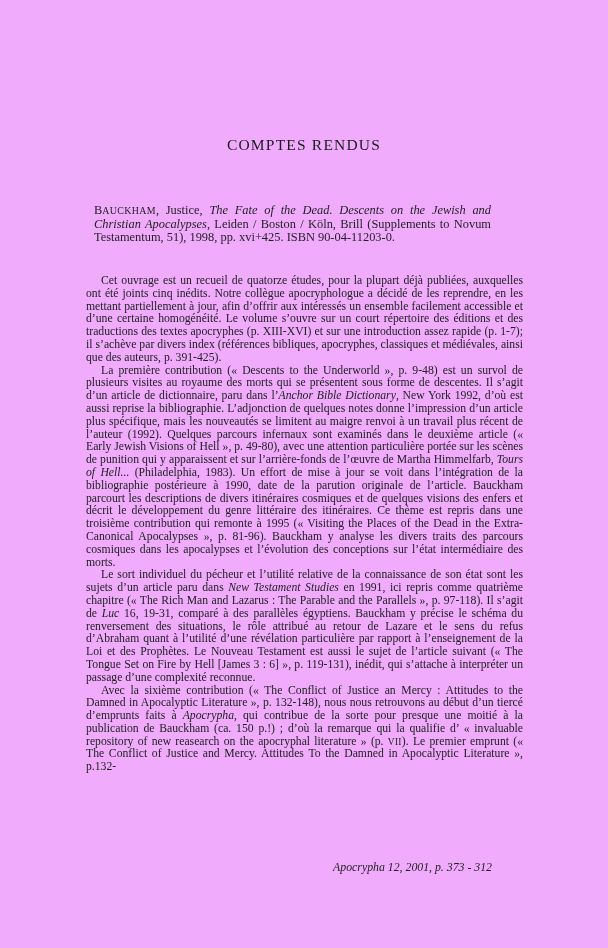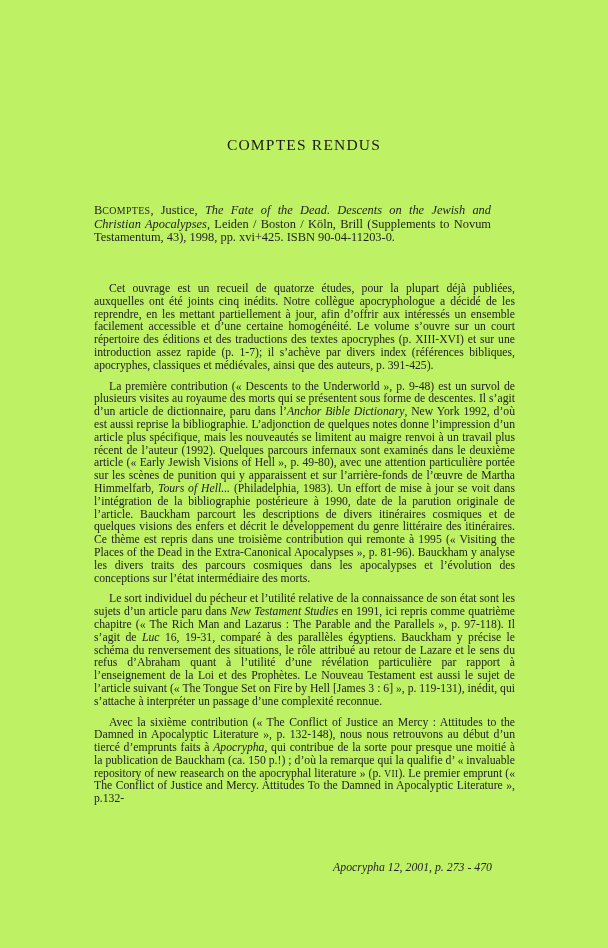--- a/index.html
+++ b/index.html
@@ -8,21 +8,21 @@
     height: 948px;
     background: #fdfdfc;
     position: relative;
     overflow: hidden;
     font-family: "Liberation Serif", "DejaVu Serif", serif;
     color: #212121;
   }
   .page {
     position: absolute;
     inset: 0;
-    background: #bef264;
+    background: #f0abfc;
   }
   .page-title {
     position: absolute;
     top: 136px;
     left: 0;
     width: 608px;
     text-align: center;
     font-size: 15.5px;
     letter-spacing: 1.2px;
     color: #1a1a1a;
@@ -43,21 +43,21 @@
     position: absolute;
     top: 275px;
     left: 86px;
     width: 437px;
     font-size: 11.7px;
     line-height: 12.8px;
     text-align: justify;
     color: #222222;
   }
   .para {
-    margin: 8px;
+    margin: 0;
     text-indent: 15px;
     hyphens: auto;
     -webkit-hyphens: auto;
   }
   .journal-footer {
     position: absolute;
     top: 860px;
     left: 86px;
     width: 406px;
     text-align: right;
@@ -70,24 +70,24 @@
   .run-italic { font-style: italic; }
   .run-smallcaps { font-size: 80%; letter-spacing: 0.35px; }
 </style>
 </head>
 <body>
 
 <div class="page">
 
   <div class="page-title">COMPTES RENDUS</div>
 
-  <p class="reference" lang="fr"><span class="run-normal">B</span><span class="run-smallcaps">COMPTES</span><span class="run-normal">, Justice, </span><span class="run-italic">The Fate of the Dead. Descents on the Jewish and Christian Apocalypses</span><span class="run-normal">, Leiden / Boston / Köln, Brill (Supplements to Novum Testamentum, 43), 1998, pp. xvi+425. ISBN 90-04-11203-0.</span></p>
+  <p class="reference" lang="fr"><span class="run-normal">B</span><span class="run-smallcaps">AUCKHAM</span><span class="run-normal">, Justice, </span><span class="run-italic">The Fate of the Dead. Descents on the Jewish and Christian Apocalypses</span><span class="run-normal">, Leiden / Boston / Köln, Brill (Supplements to Novum Testamentum, 51), 1998, pp. xvi+425. ISBN 90-04-11203-0.</span></p>
 
   <div class="review-body">
     <p class="para" lang="fr"><span class="run-normal">Cet ouvrage est un recueil de quatorze études, pour la plupart déjà publiées, auxquelles ont été joints cinq inédits. Notre collègue apocryphologue a décidé de les reprendre, en les mettant partiellement à jour, afin d’offrir aux intéressés un ensemble facilement accessible et d’une certaine homogénéité. Le volume s’ouvre sur un court répertoire des éditions et des traductions des textes apocryphes (p. XIII-XVI) et sur une introduction assez rapide (p. 1-7); il s’achève par divers index (références bibliques, apocryphes, classiques et médiévales, ainsi que des auteurs, p. 391-425).</span></p>
     <p class="para" lang="fr"><span class="run-normal">La première contribution (« Descents to the Underworld », p. 9-48) est un survol de plusieurs visites au royaume des morts qui se présentent sous forme de descentes. Il s’agit d’un article de dictionnaire, paru dans l’</span><span class="run-italic">Anchor Bible Dictionary</span><span class="run-normal">, New York 1992, d’où est aussi reprise la bibliographie. L’adjonction de quelques notes donne l’impression d’un article plus spécifique, mais les nouveautés se limitent au maigre renvoi à un travail plus récent de l’auteur (1992). Quelques parcours infernaux sont examinés dans le deuxième article (« Early Jewish Visions of Hell », p. 49-80), avec une attention particulière portée sur les scènes de punition qui y apparaissent et sur l’arrière-fonds de l’œuvre de Martha Himmelfarb, </span><span class="run-italic">Tours of Hell...</span><span class="run-normal"> (Philadelphia, 1983). Un effort de mise à jour se voit dans l’intégration de la bibliographie postérieure à 1990, date de la parution originale de l’article. Bauckham parcourt les descriptions de divers itinéraires cosmiques et de quelques visions des enfers et décrit le développement du genre littéraire des itinéraires. Ce thème est repris dans une troisième contribution qui remonte à 1995 (« Visiting the Places of the Dead in the Extra-Canonical Apocalypses », p. 81-96). Bauckham y analyse les divers traits des parcours cosmiques dans les apocalypses et l’évolution des conceptions sur l’état intermédiaire des morts.</span></p>
     <p class="para" lang="fr"><span class="run-normal">Le sort individuel du pécheur et l’utilité relative de la connaissance de son état sont les sujets d’un article paru dans </span><span class="run-italic">New Testament Studies</span><span class="run-normal"> en 1991, ici repris comme quatrième chapitre (« The Rich Man and Lazarus : The Parable and the Parallels », p. 97-118). Il s’agit de </span><span class="run-italic">Luc</span><span class="run-normal"> 16, 19-31, comparé à des parallèles égyptiens. Bauckham y précise le schéma du renversement des situations, le rôle attribué au retour de Lazare et le sens du refus d’Abraham quant à l’utilité d’une révélation particulière par rapport à l’enseignement de la Loi et des Prophètes. Le Nouveau Testament est aussi le sujet de l’article suivant (« The Tongue Set on Fire by Hell [James 3 : 6] », p. 119-131), inédit, qui s’attache à interpréter un passage d’une complexité reconnue.</span></p>
     <p class="para" lang="fr"><span class="run-normal">Avec la sixième contribution (« The Conflict of Justice an Mercy : Attitudes to the Damned in Apocalyptic Literature », p. 132-148), nous nous retrouvons au début d’un tiercé d’emprunts faits à </span><span class="run-italic">Apocrypha</span><span class="run-normal">, qui contribue de la sorte pour presque une moitié à la publication de Bauckham (ca. 150 p.!) ; d’où la remarque qui la qualifie d’ « invaluable repository of new reasearch on the apocryphal literature » (p. </span><span class="run-smallcaps">VII</span><span class="run-normal">). Le premier emprunt (« The Conflict of Justice and Mercy. Attitudes To the Damned in Apocalyptic Literature », p.132-</span></p>
   </div>
 
-  <div class="journal-footer">Apocrypha 12, 2001, p. 273 - 470</div>
+  <div class="journal-footer">Apocrypha 12, 2001, p. 373 - 312</div>
 
 </div>
 
 </body></html>

